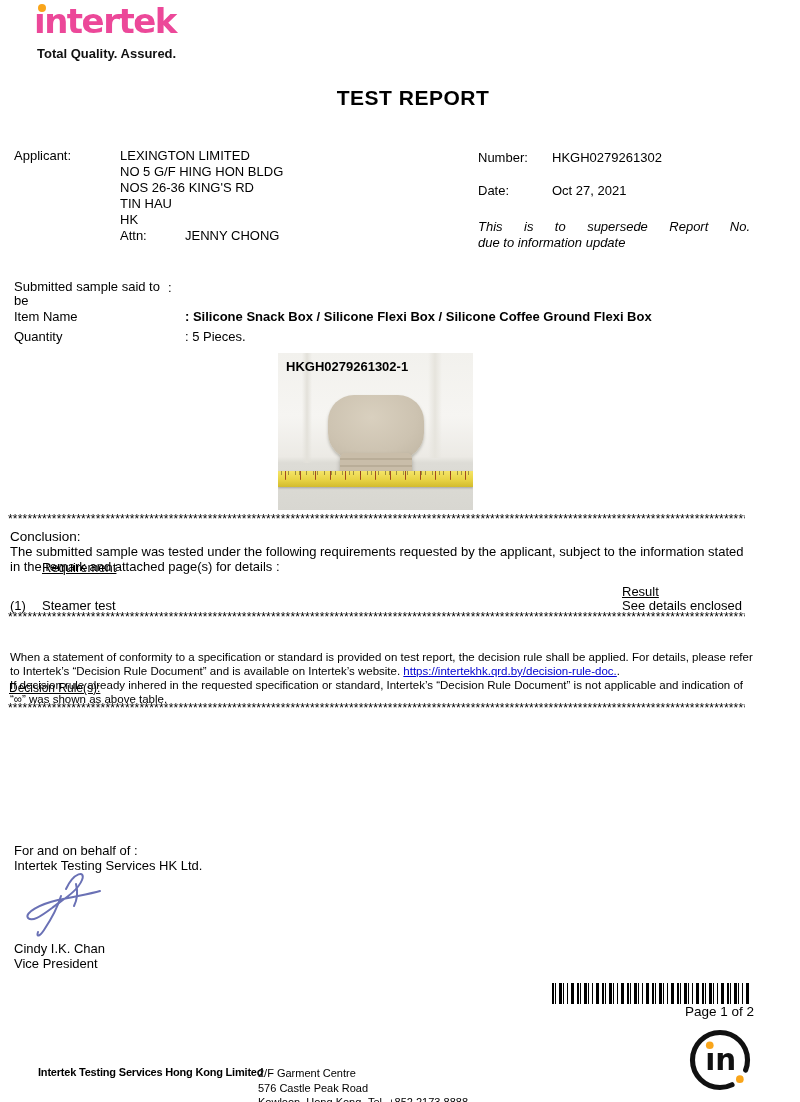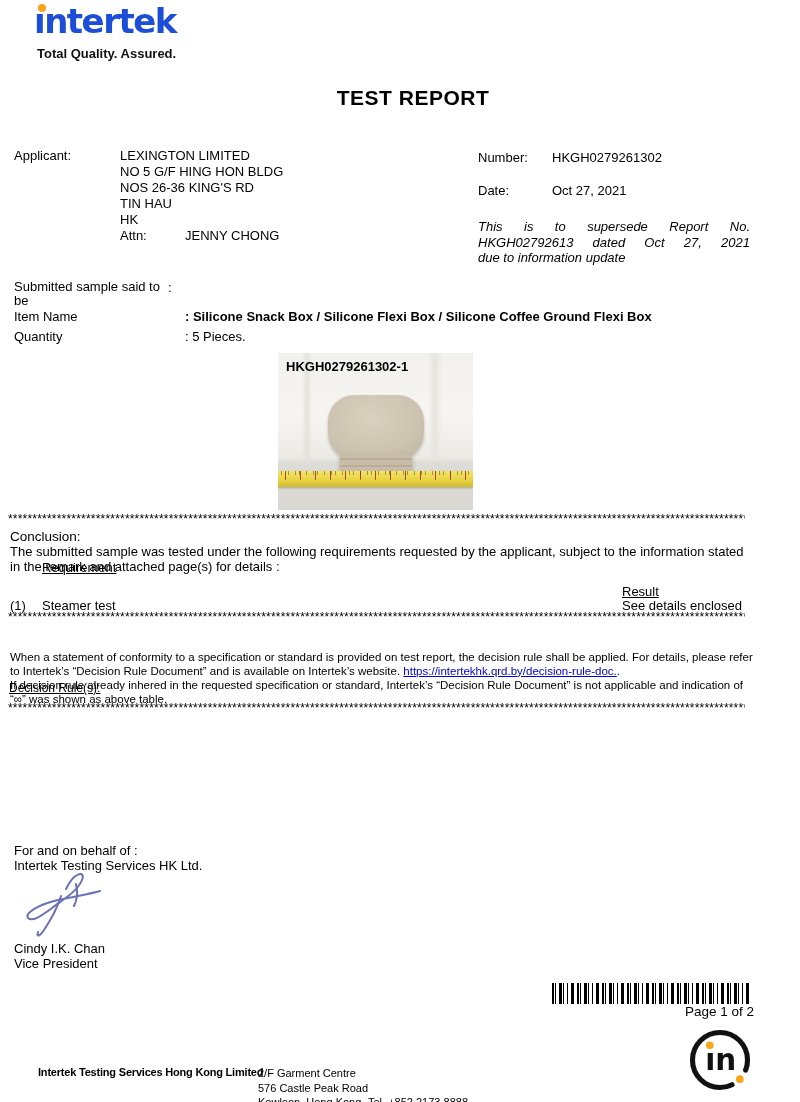--- a/index.html
+++ b/index.html
@@ -6,21 +6,21 @@
   html,body { background:#fff; }
   .page {
     position:relative; width:800px; height:1102px; background:#ffffff;
     font-family:"Liberation Sans", sans-serif; color:#000; overflow:hidden;
   }
   .abs { position:absolute; }
 
   
   .wordmark {
     left:34px; top:0px; font-family:"DejaVu Sans", sans-serif;
-    font-size:34px; font-weight:bold; letter-spacing:-1.5px; line-height:42px; color:#1d4ed8;
+    font-size:34px; font-weight:bold; letter-spacing:-1.5px; line-height:42px; color:#ec4899;
   }
   .wordmark-dot {
     position:absolute; left:4px; top:4px; width:8px; height:8px; border-radius:50%;
     background:#f9a51a;
   }
   .tagline { left:37px; top:46px; font-size:13px; font-weight:bold; color:#111; }
   .title {
     left:0; top:86px; width:760px; text-align:center;
     font-size:21px; font-weight:bold; letter-spacing:0.5px;margin-left:33px;
   }
@@ -151,21 +151,20 @@
       </div>
     </div>
   </div>
 
   <div class="abs body13 num-label" style="top:150px;">Number:</div>
   <div class="abs body13 num-value" style="top:150px;">HKGH0279261302</div>
   <div class="abs body13 num-label" style="top:183px;">Date:</div>
   <div class="abs body13 num-value" style="top:183px;">Oct 27, 2021</div>
   <div class="abs supersede">
     <div class="just">This is to supersede Report No.</div>
-    <div class="just">HKGH02792613 dated Oct 27, 2021</div>
     <div>due to information update</div>
   </div>
 
   <div class="abs body13 sample-label" style="top:280px;">Submitted sample said to be</div>
   <div class="abs body13 sample-colon" style="top:280px;">:</div>
   <div class="abs body13" style="left:14px; top:309px;">Item Name</div>
   <div class="abs body13 sample-value bold" style="top:309px;">: Silicone Snack Box / Silicone Flexi Box / Silicone Coffee Ground Flexi Box</div>
   <div class="abs body13" style="left:14px; top:329px;">Quantity</div>
   <div class="abs body13 sample-value" style="top:329px;">: 5 Pieces.</div>
 

